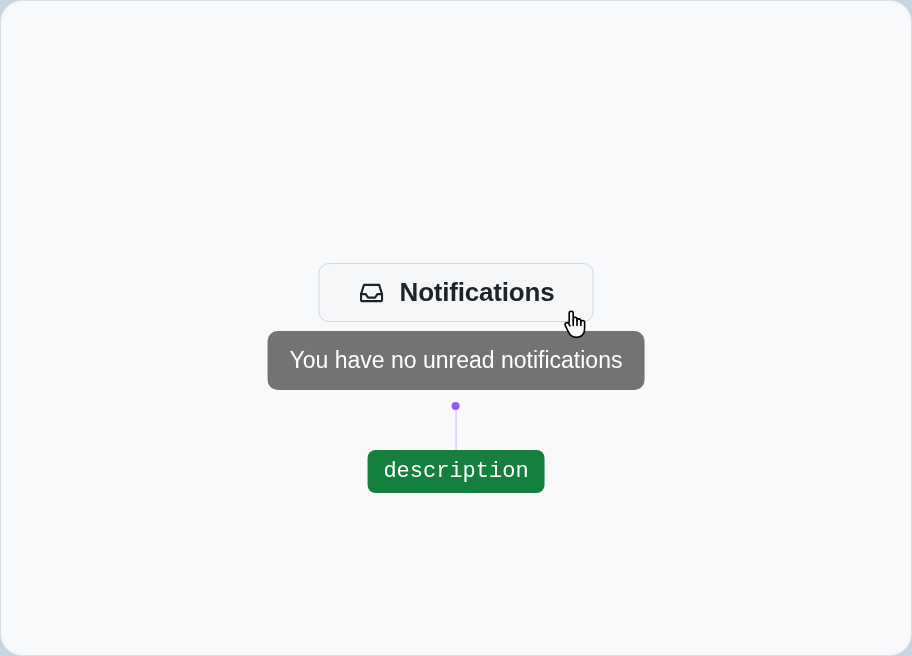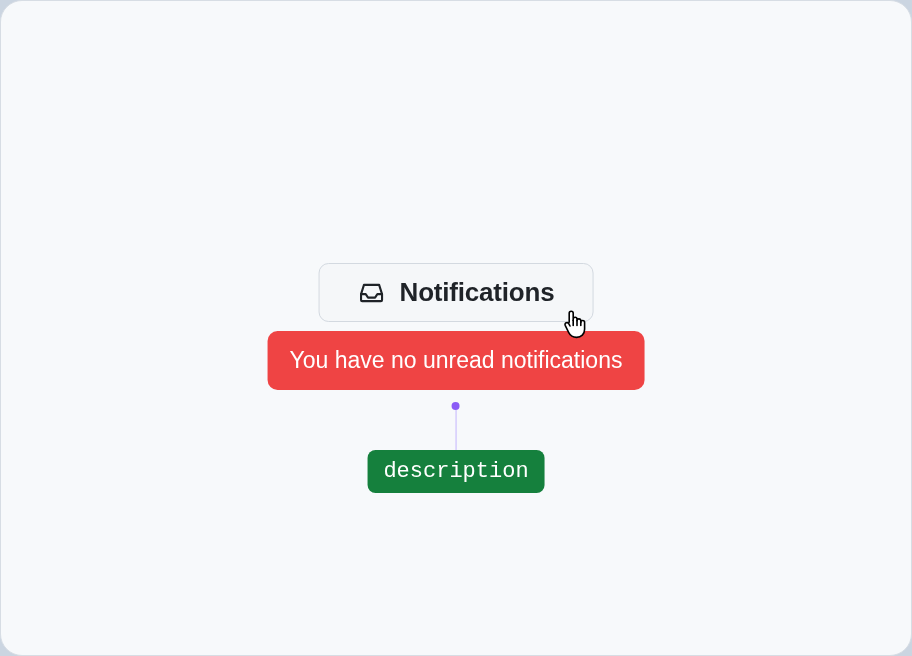--- a/index.html
+++ b/index.html
@@ -53,21 +53,21 @@
       position: absolute;
       left: 560px;
       top: 307px;
       pointer-events: none;
     }
     .cursor svg {
       display: block;
     }
     .tooltip {
       margin-top: 9px;
-      background: #ef4444;
+      background: #737373;
       color: #ffffff;
       font-size: 23px;
       font-weight: 400;
       padding: 16px 22px;
       border-radius: 10px;
       white-space: nowrap;
     }
     .leader-dot {
       margin-top: 12px;
       width: 8px;

